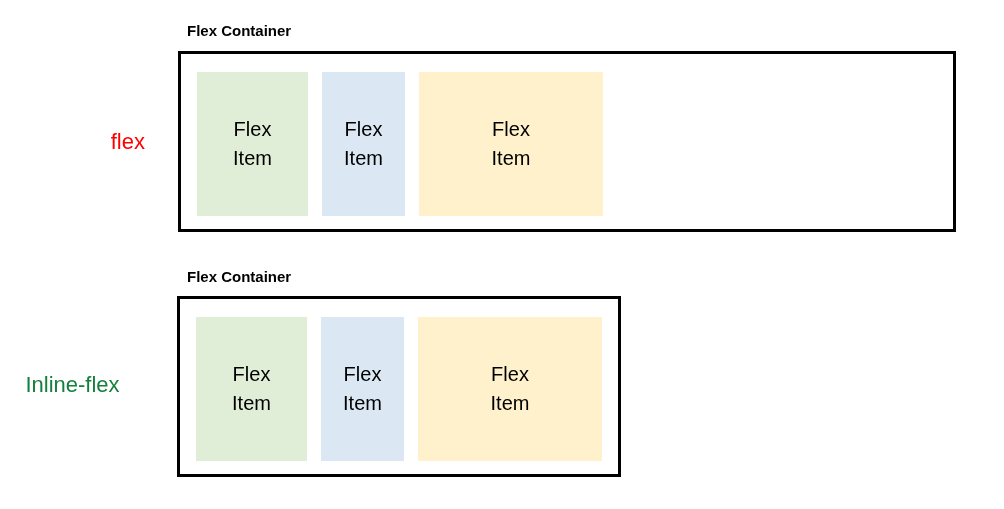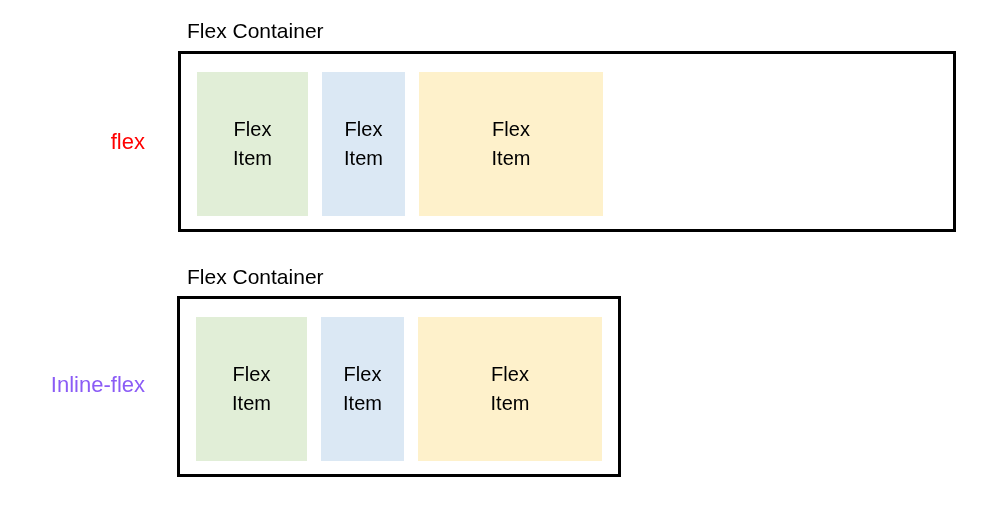--- a/index.html
+++ b/index.html
@@ -22,24 +22,24 @@
     text-align: right;
     font-size: 22px;
     line-height: 24px;
     font-weight: normal;
   }
   .label-1 { top: 130px; }
   .label-2 { top: 373px; }
   .container-title {
     position: absolute;
     left: 187px;
-    font-size: 21px;
+    font-size: 15px;
     line-height: 24px;
     color: #000000;
-    font-weight: normal;
+    font-weight: bold;
   }
   .title-1 { top: 19px; }
   .title-2 { top: 265px; }
   .flex-box {
     box-sizing: border-box;
     border: 3px solid #000000;
     background: #ffffff;
     padding: 18px 16px 13px 16px;
     gap: 14px;
     align-items: flex-start;
@@ -86,21 +86,21 @@
 
   <div class="flex-box box-1">
     <div class="item item-green" style="background-color: rgb(225, 238, 215);">Flex
 Item</div>
     <div class="item item-blue" style="background-color: rgb(219, 232, 244);">Flex
 Item</div>
     <div class="item item-yellow" style="background-color: rgb(254, 241, 203);">Flex
 Item</div>
   </div>
 
-  <div class="red-label label-2" style="color: #8b5cf6;">Inline-flex</div>
+  <div class="red-label label-2" style="color: #15803d; text-align: center;">Inline-flex</div>
 
   <div class="container-title title-2">Flex Container</div>
 
   <div class="flex-box box-2">
     <div class="item item-green" style="background-color: rgb(225, 238, 215);">Flex
 Item</div>
     <div class="item item-blue" style="background-color: rgb(219, 232, 244);">Flex
 Item</div>
     <div class="item item-yellow" style="background-color: rgb(254, 241, 203);">Flex
 Item</div>

